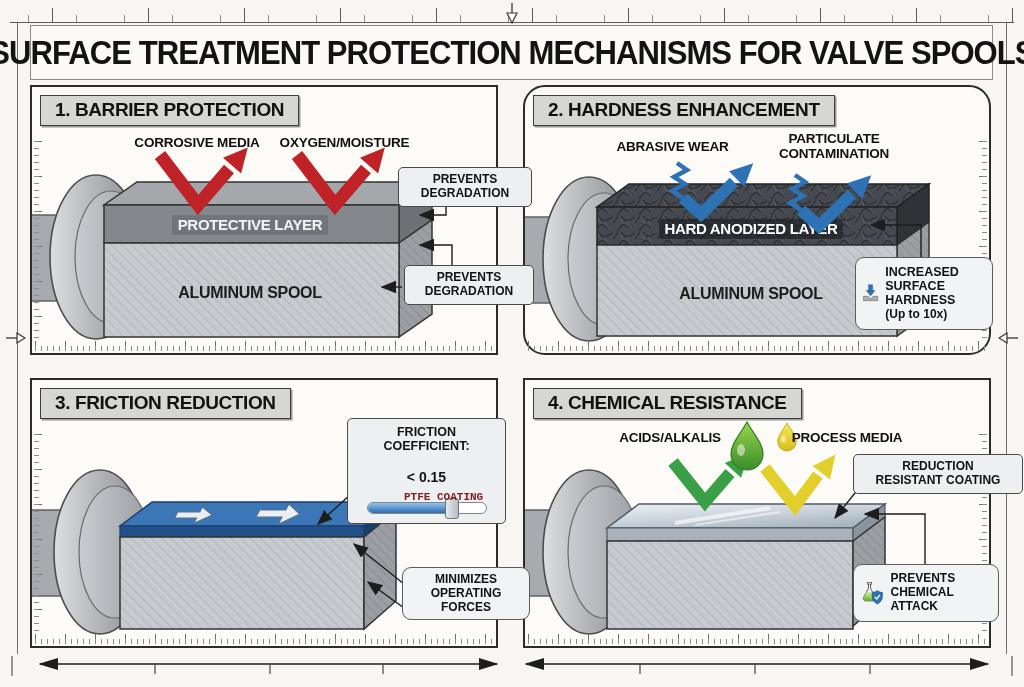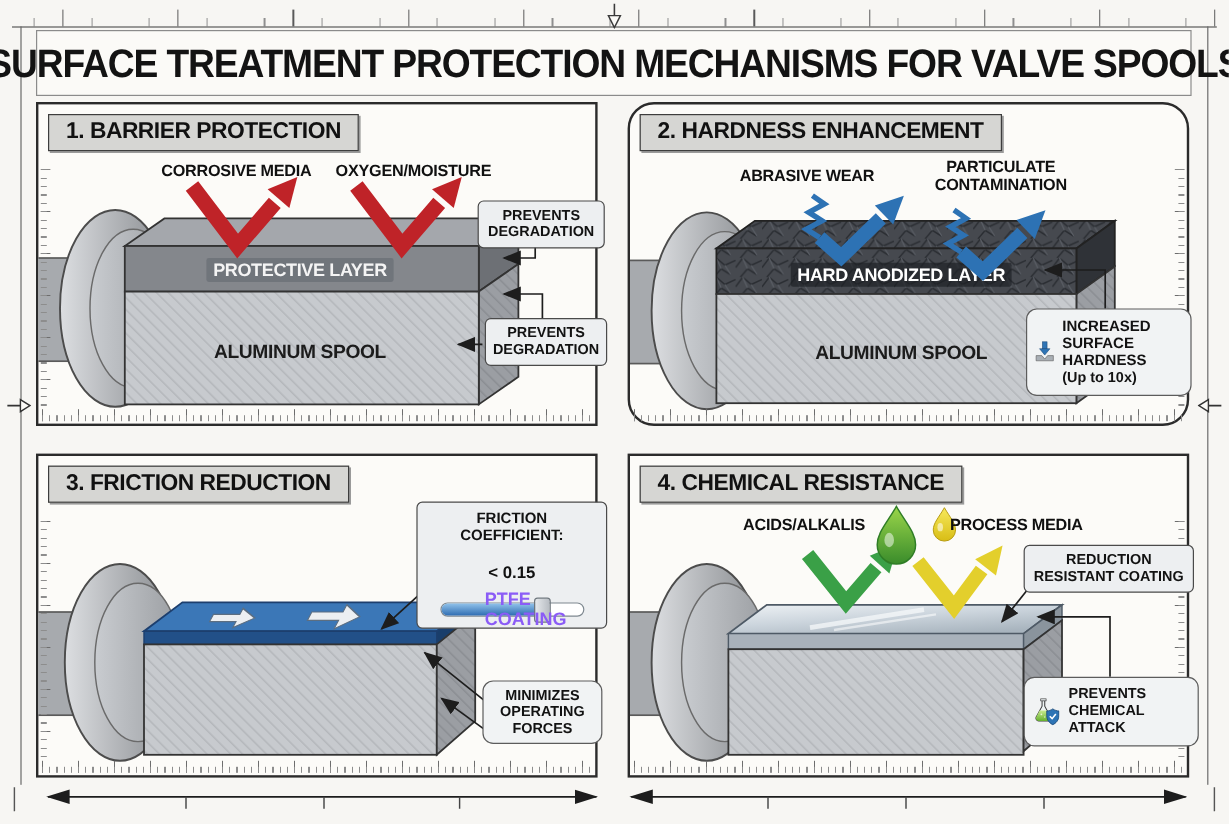--- a/index.html
+++ b/index.html
@@ -35,36 +35,36 @@
     background:#d6d6d3;border:1.5px solid #3d3d3d;box-shadow:1.5px 1.5px 0 #9a9a9a;
     padding:3px 14px 4px;font-size:19px;font-weight:800;letter-spacing:-.4px;color:#111;}
 
   .illus{position:absolute;left:0;top:0;width:464px;height:266px;z-index:1;}
   svg text{font-family:"Liberation Sans",sans-serif;font-weight:bold;}
 
   .threat{position:absolute;z-index:2;font-size:13.5px;font-weight:800;color:#101010;
     text-align:center;letter-spacing:-.2px;line-height:1.12;}
 
   .callout{position:absolute;z-index:3;background:#edeff1;border:1.6px solid #4a4a4a;
-    border-radius:5px;padding:5px 4px;font-size:12px;font-weight:800;color:#121212;
+    border-radius:5px;padding:5px 18px;font-size:12px;font-weight:800;color:#121212;
     text-align:center;line-height:1.15;}
   .callout.big{border-radius:9px;background:#f1f3f4;border-color:#5c5c5c;}
 
   
   .friction-box{display:flex;flex-direction:column;align-items:center;gap:15px;padding:6px 6px 9px;}
   .fc-label{font-size:12.5px;font-weight:800;}
   .fc-value{font-size:14px;font-weight:800;}
   .slider{position:relative;width:118px;height:10px;border:1px solid #7e8890;border-radius:6px;
     background:#ffffff;margin-top:2px;}
   .slider-fill{position:absolute;left:0;top:0;height:100%;border-radius:6px 0 0 6px;
     background:linear-gradient(#8fc1ea,#2f6db2);}
   .slider-handle{position:absolute;top:-5px;width:12px;height:19px;border:1px solid #6f777e;
     border-radius:3px;background:linear-gradient(90deg,#e6e9ec,#b7bcc2);transform:translateX(-50%);}
 
-  .side-label{position:absolute;z-index:3;font-size:15px;font-weight:800;color:#8b5cf6;}
+  .side-label{position:absolute;z-index:3;font-size:11px;font-weight:800;color:#7f1d1d;font-family:Liberation Mono, monospace;}
 
   .hardness-box{display:flex;align-items:center;gap:6px;padding:7px 6px;text-align:left;}
   .hbx-text{font-size:12.5px;font-weight:800;line-height:1.12;}
   .hbx-note{font-size:12px;font-weight:700;margin-top:1px;}
   .chem-box{display:flex;align-items:center;gap:7px;padding:6px 6px;text-align:left;}
 
   
   .ruler-bottom{position:absolute;left:3px;right:3px;bottom:2px;height:10px;z-index:2;
     background-image:
       repeating-linear-gradient(90deg,#8d8d8d 0 1px,transparent 1px 6px),

